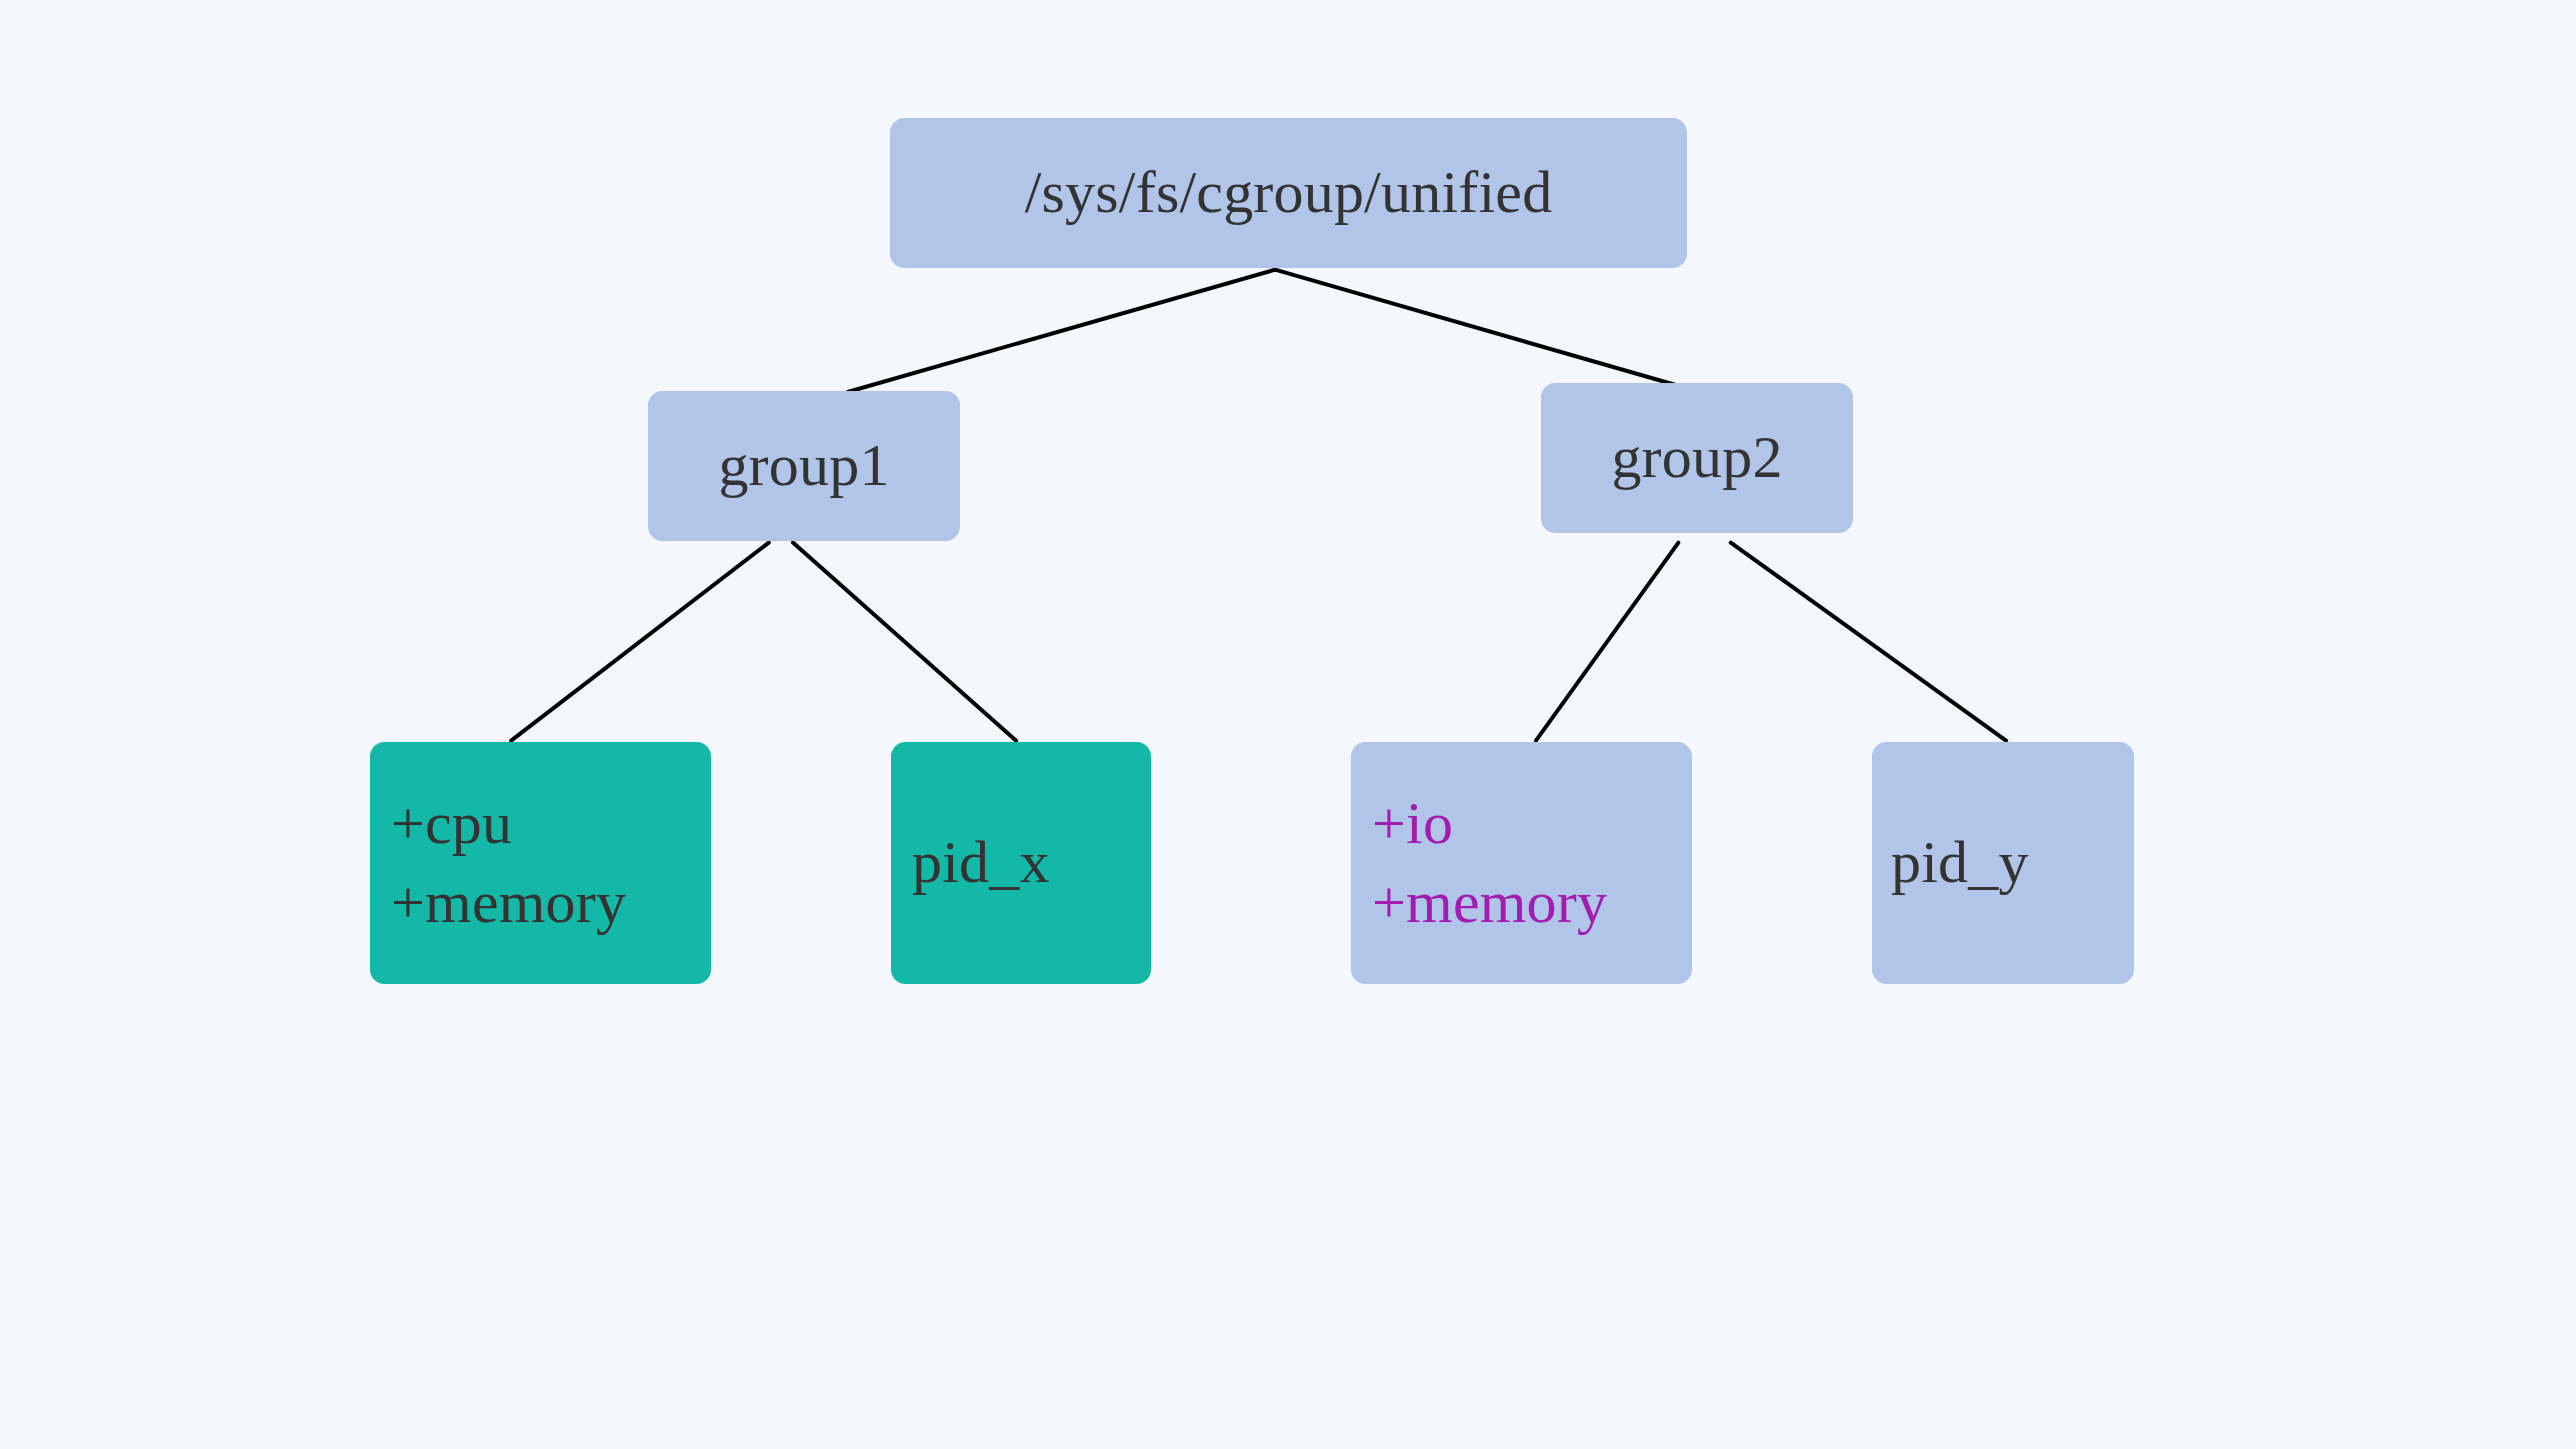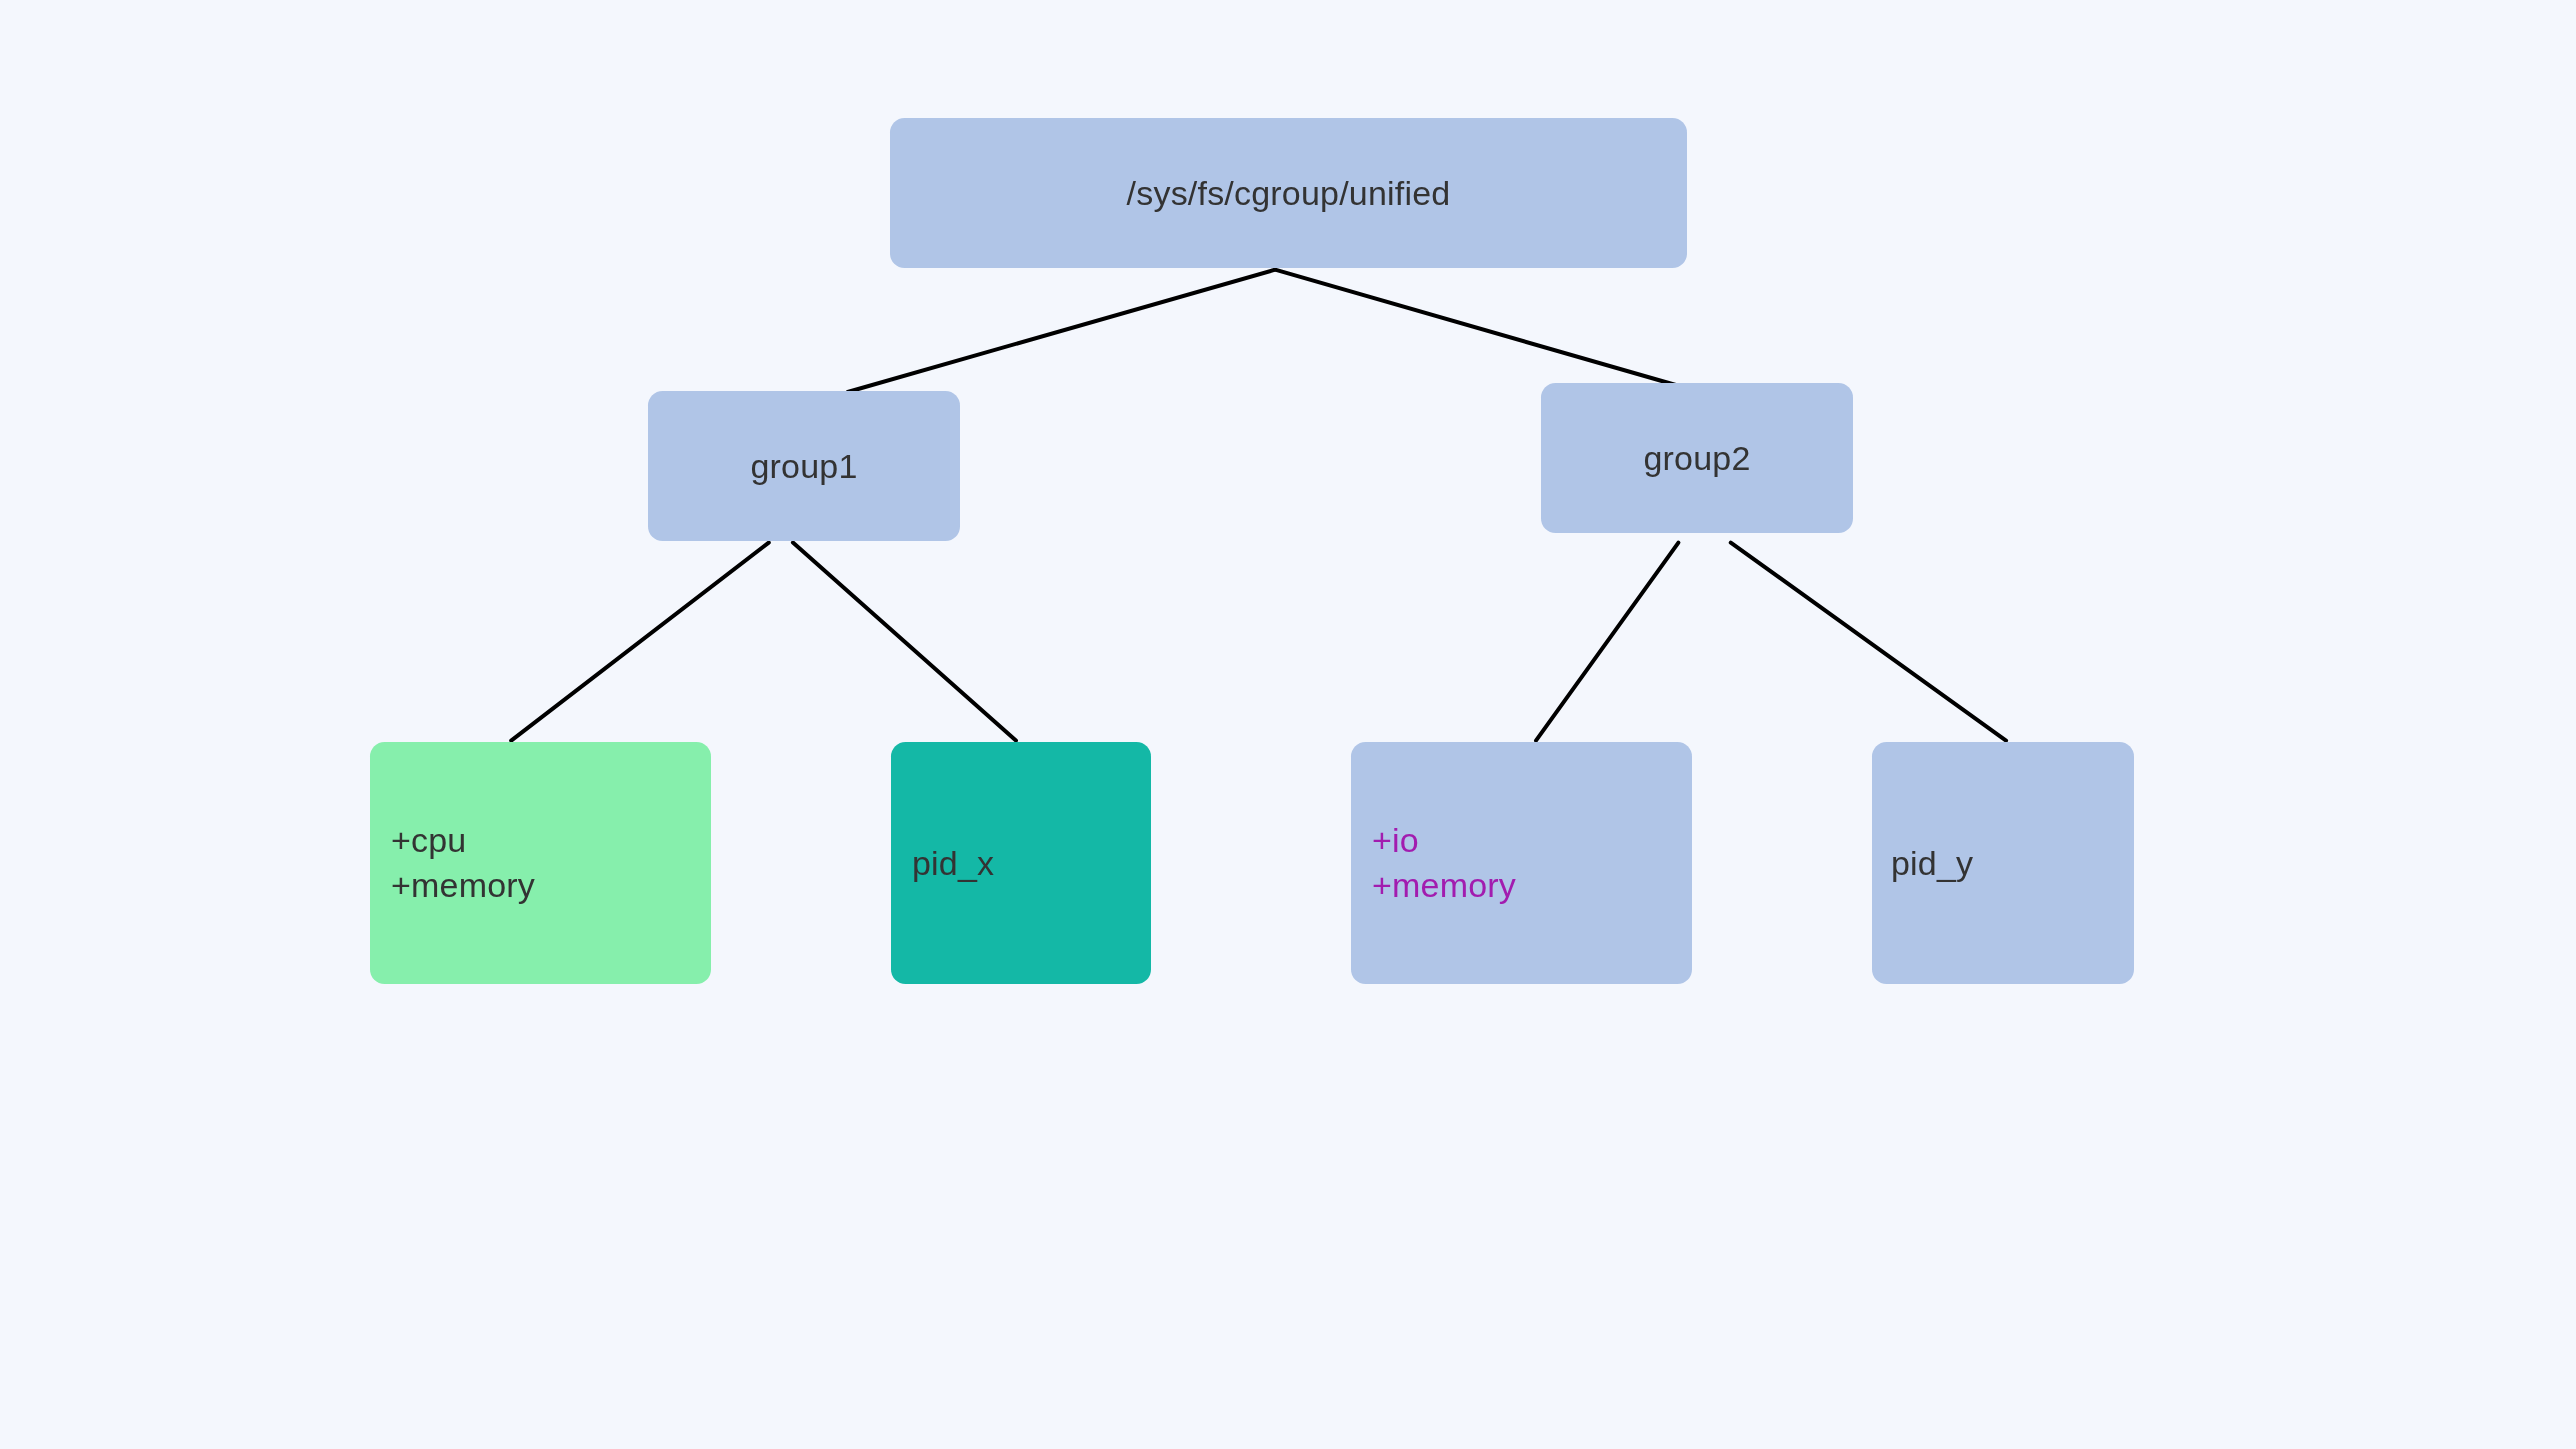--- a/index.html
+++ b/index.html
@@ -30,24 +30,25 @@
   }
   .node {
     position: absolute;
     box-sizing: border-box;
     background: #b0c5e7;
     border-radius: 14.5px;
     color: #333333;
     display: flex;
     flex-direction: column;
     justify-content: center;
-    font-size: 34px;
+    font-size: 60px;
     line-height: 1.32;
     letter-spacing: 0.2px;
     white-space: pre;
+    font-family: Liberation Serif, serif;
   }
   .node.align-center {
     align-items: center;
     text-align: center;
   }
   .node.align-left {
     align-items: flex-start;
     text-align: left;
     padding-left: 21px;
   }
@@ -81,21 +82,21 @@
   </div>
 
   <div class="node node-group1 align-center" style="background: rgb(176, 197, 231); color: rgb(51, 51, 51);">
     <span class="node-line">group1</span>
   </div>
 
   <div class="node node-group2 align-center" style="background: rgb(176, 197, 231); color: rgb(51, 51, 51);">
     <span class="node-line">group2</span>
   </div>
 
-  <div class="node node-cpumem align-left" style="background: #86efac; color: rgb(51, 51, 51);">
+  <div class="node node-cpumem align-left" style="background: #14b8a6; color: rgb(51, 51, 51);">
     <span class="node-line">+cpu</span>
     <span class="node-line">+memory</span>
   </div>
 
   <div class="node node-pidx align-left" style="background: #14b8a6; color: rgb(51, 51, 51);">
     <span class="node-line">pid_x</span>
   </div>
 
   <div class="node node-iomem align-left" style="background: rgb(176, 197, 231); color: #a21caf;">
     <span class="node-line">+io</span>

